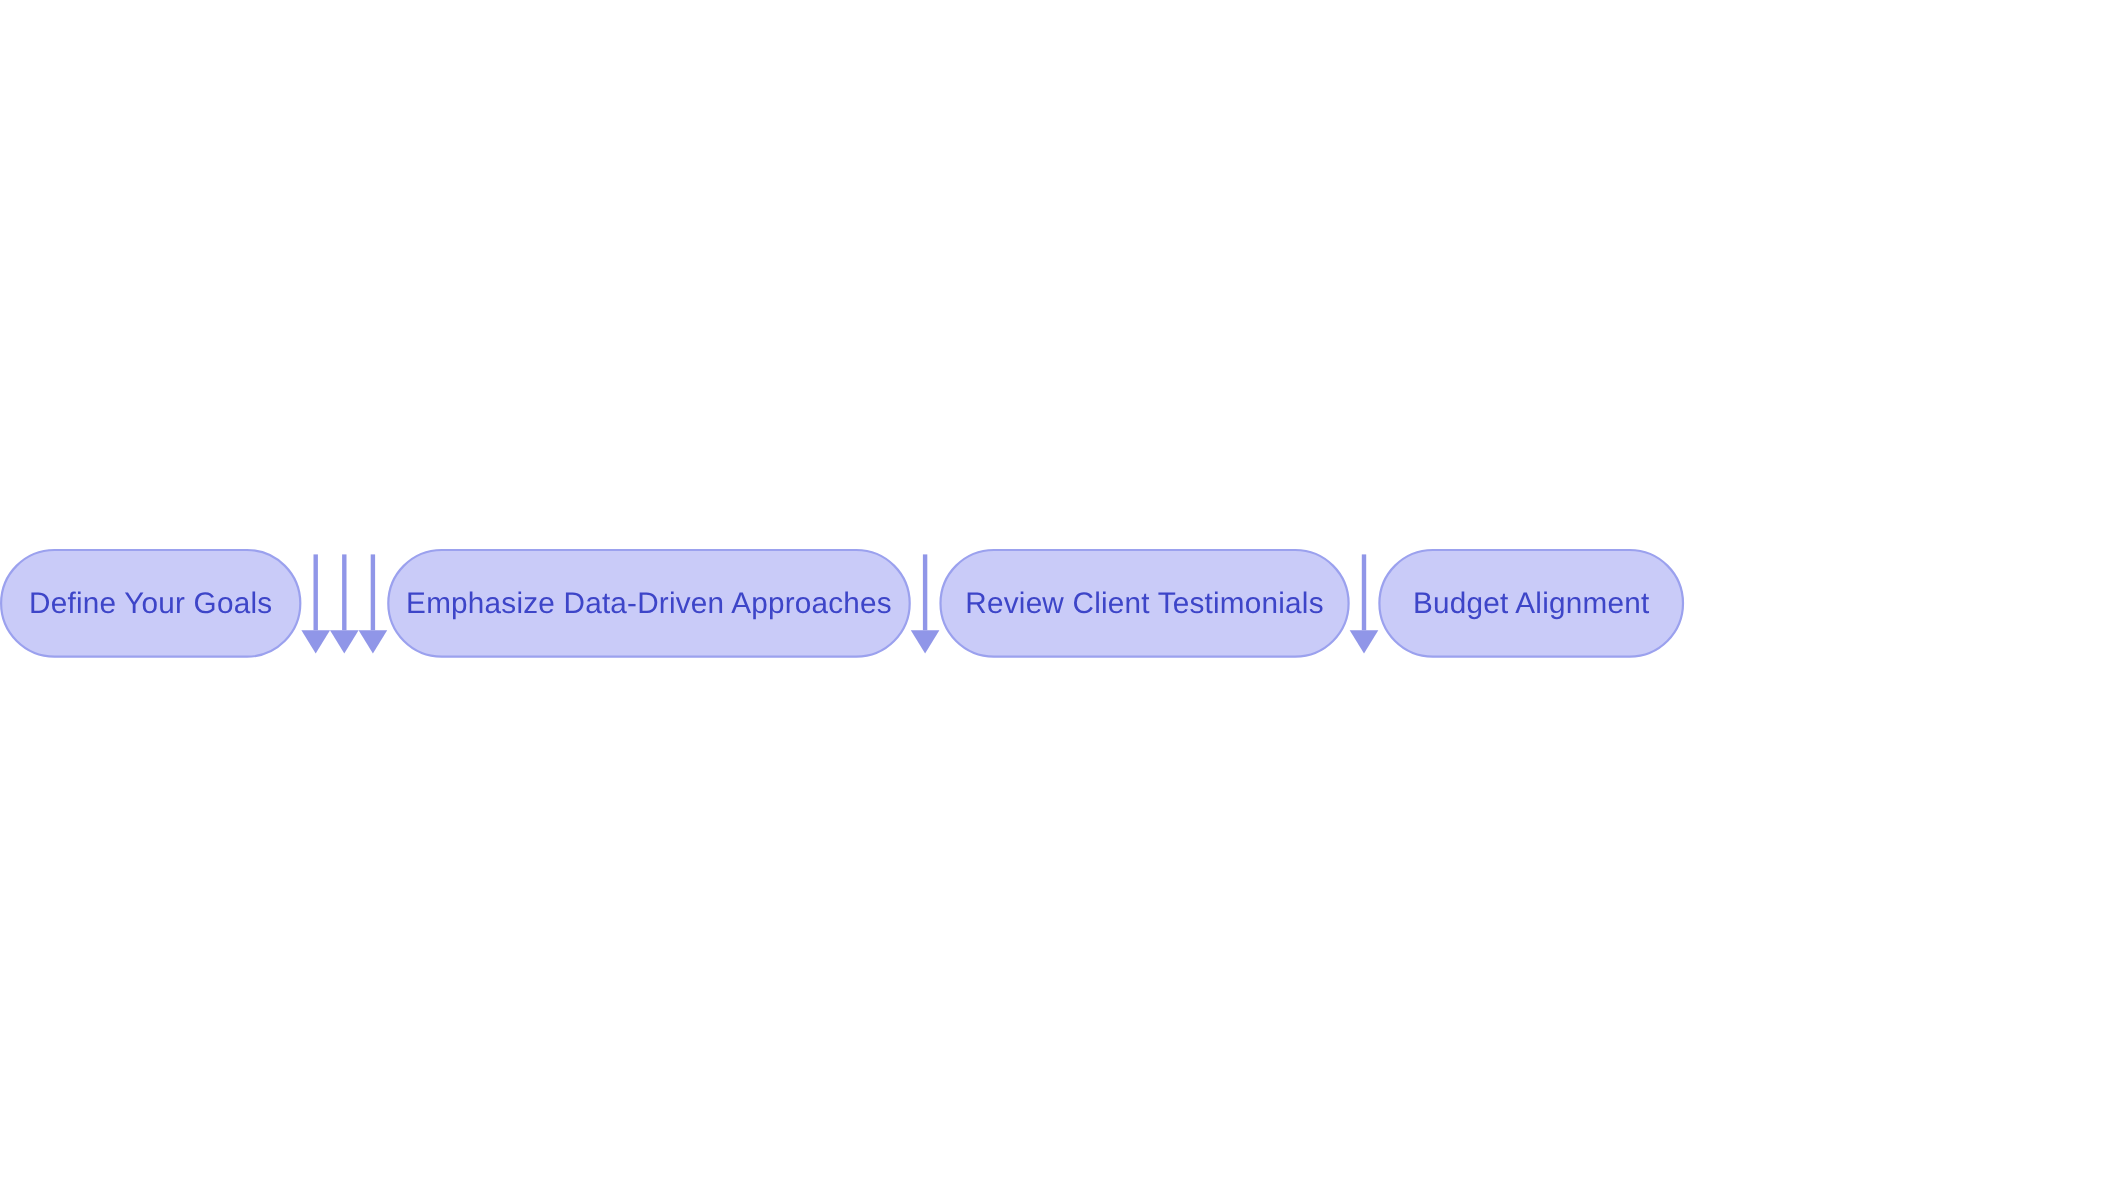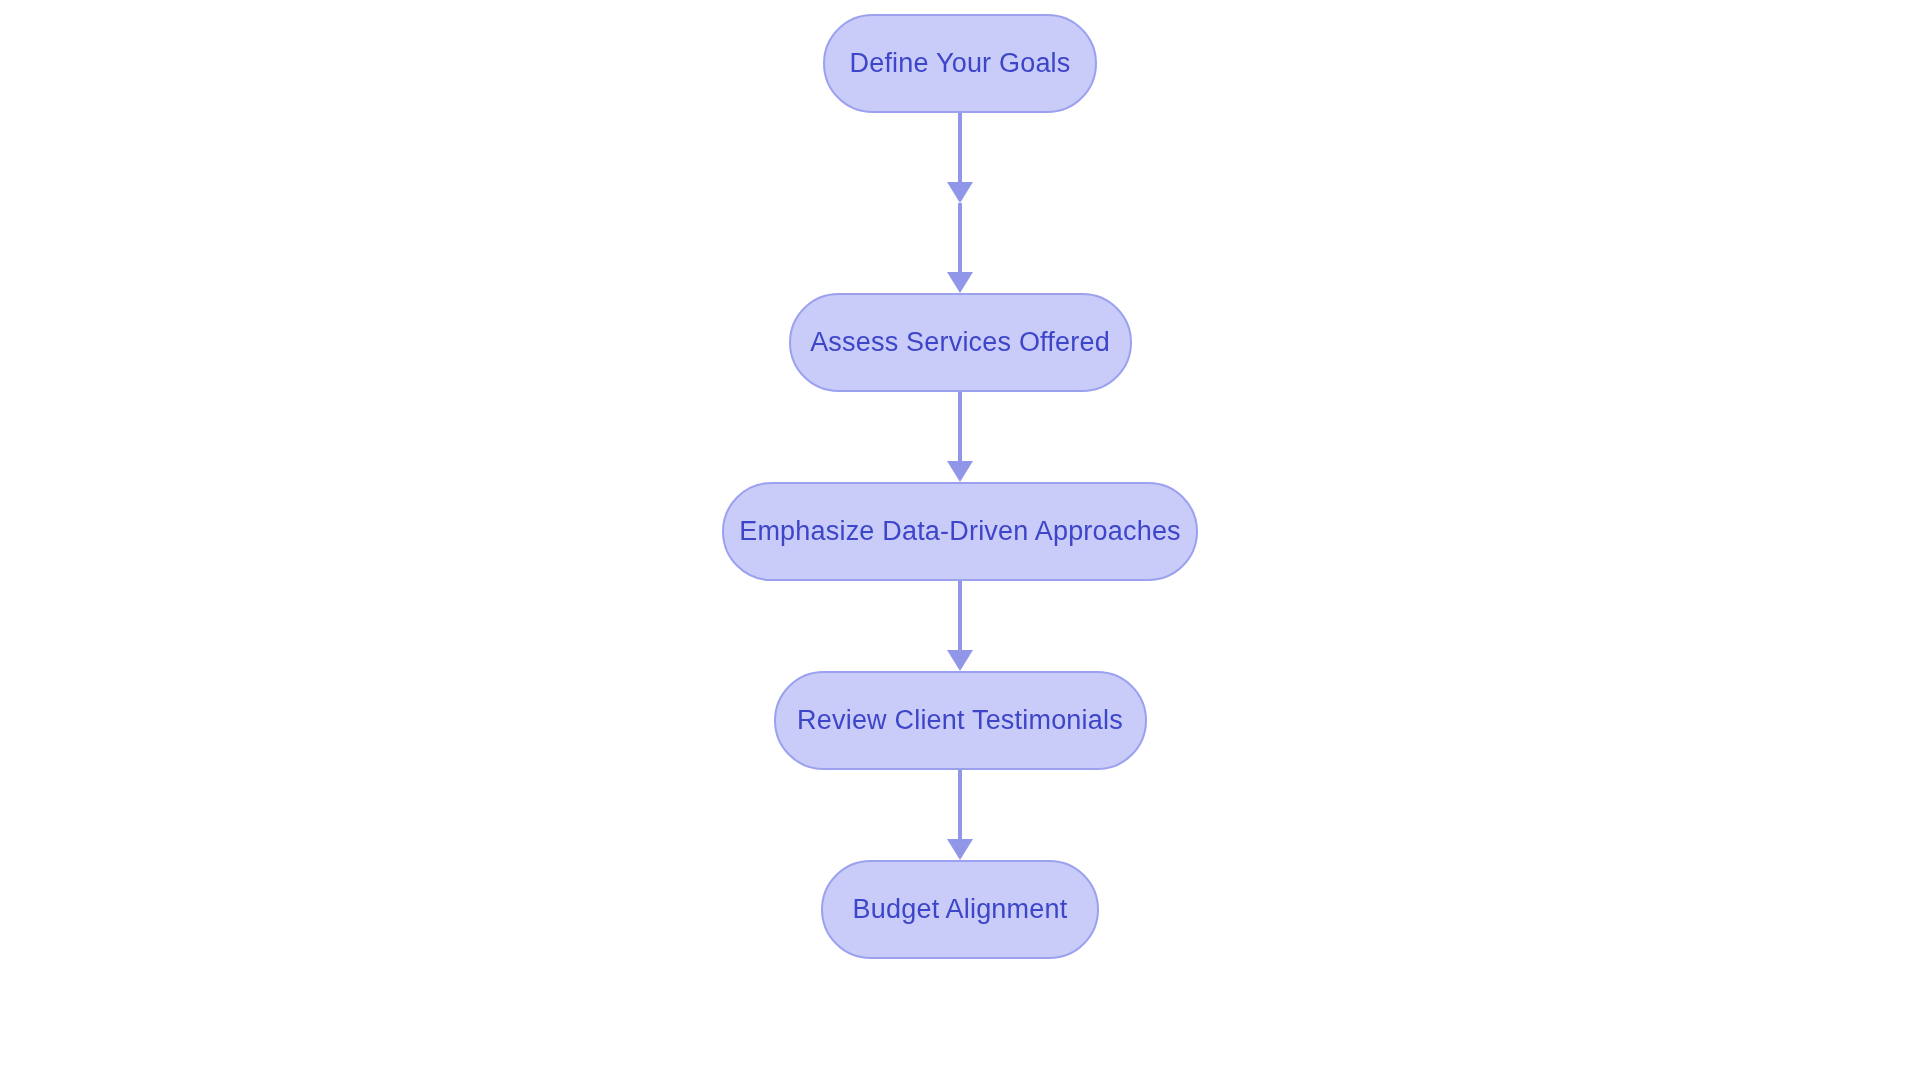--- a/index.html
+++ b/index.html
@@ -15,21 +15,21 @@
     height: 1083px;
     background: var(--bg);
     font-family: "Liberation Sans", "DejaVu Sans", sans-serif;
     overflow: hidden;
   }
   .canvas {
     width: 1920px;
     height: 1083px;
     padding-top: 14px;
     display: flex;
-    flex-direction: column;
+    flex-direction: row;
     align-items: center;
   }
   .flow-node {
     height: 99px;
     border-radius: 50px;
     background: var(--node-fill);
     border: 2px solid var(--node-border);
     display: flex;
     align-items: center;
     justify-content: center;
@@ -78,23 +78,20 @@
     <div class="stem"></div>
     <div class="head"></div>
   </div>
 
 
   <div class="flow-arrow">
     <div class="stem"></div>
     <div class="head"></div>
   </div>
 
-  <div class="flow-node w-3">
-    <span>Assess Services Offered</span>
-  </div>
 
   <div class="flow-arrow">
     <div class="stem"></div>
     <div class="head"></div>
   </div>
 
   <div class="flow-node w-4">
     <span>Emphasize Data-Driven Approaches</span>
   </div>
 

